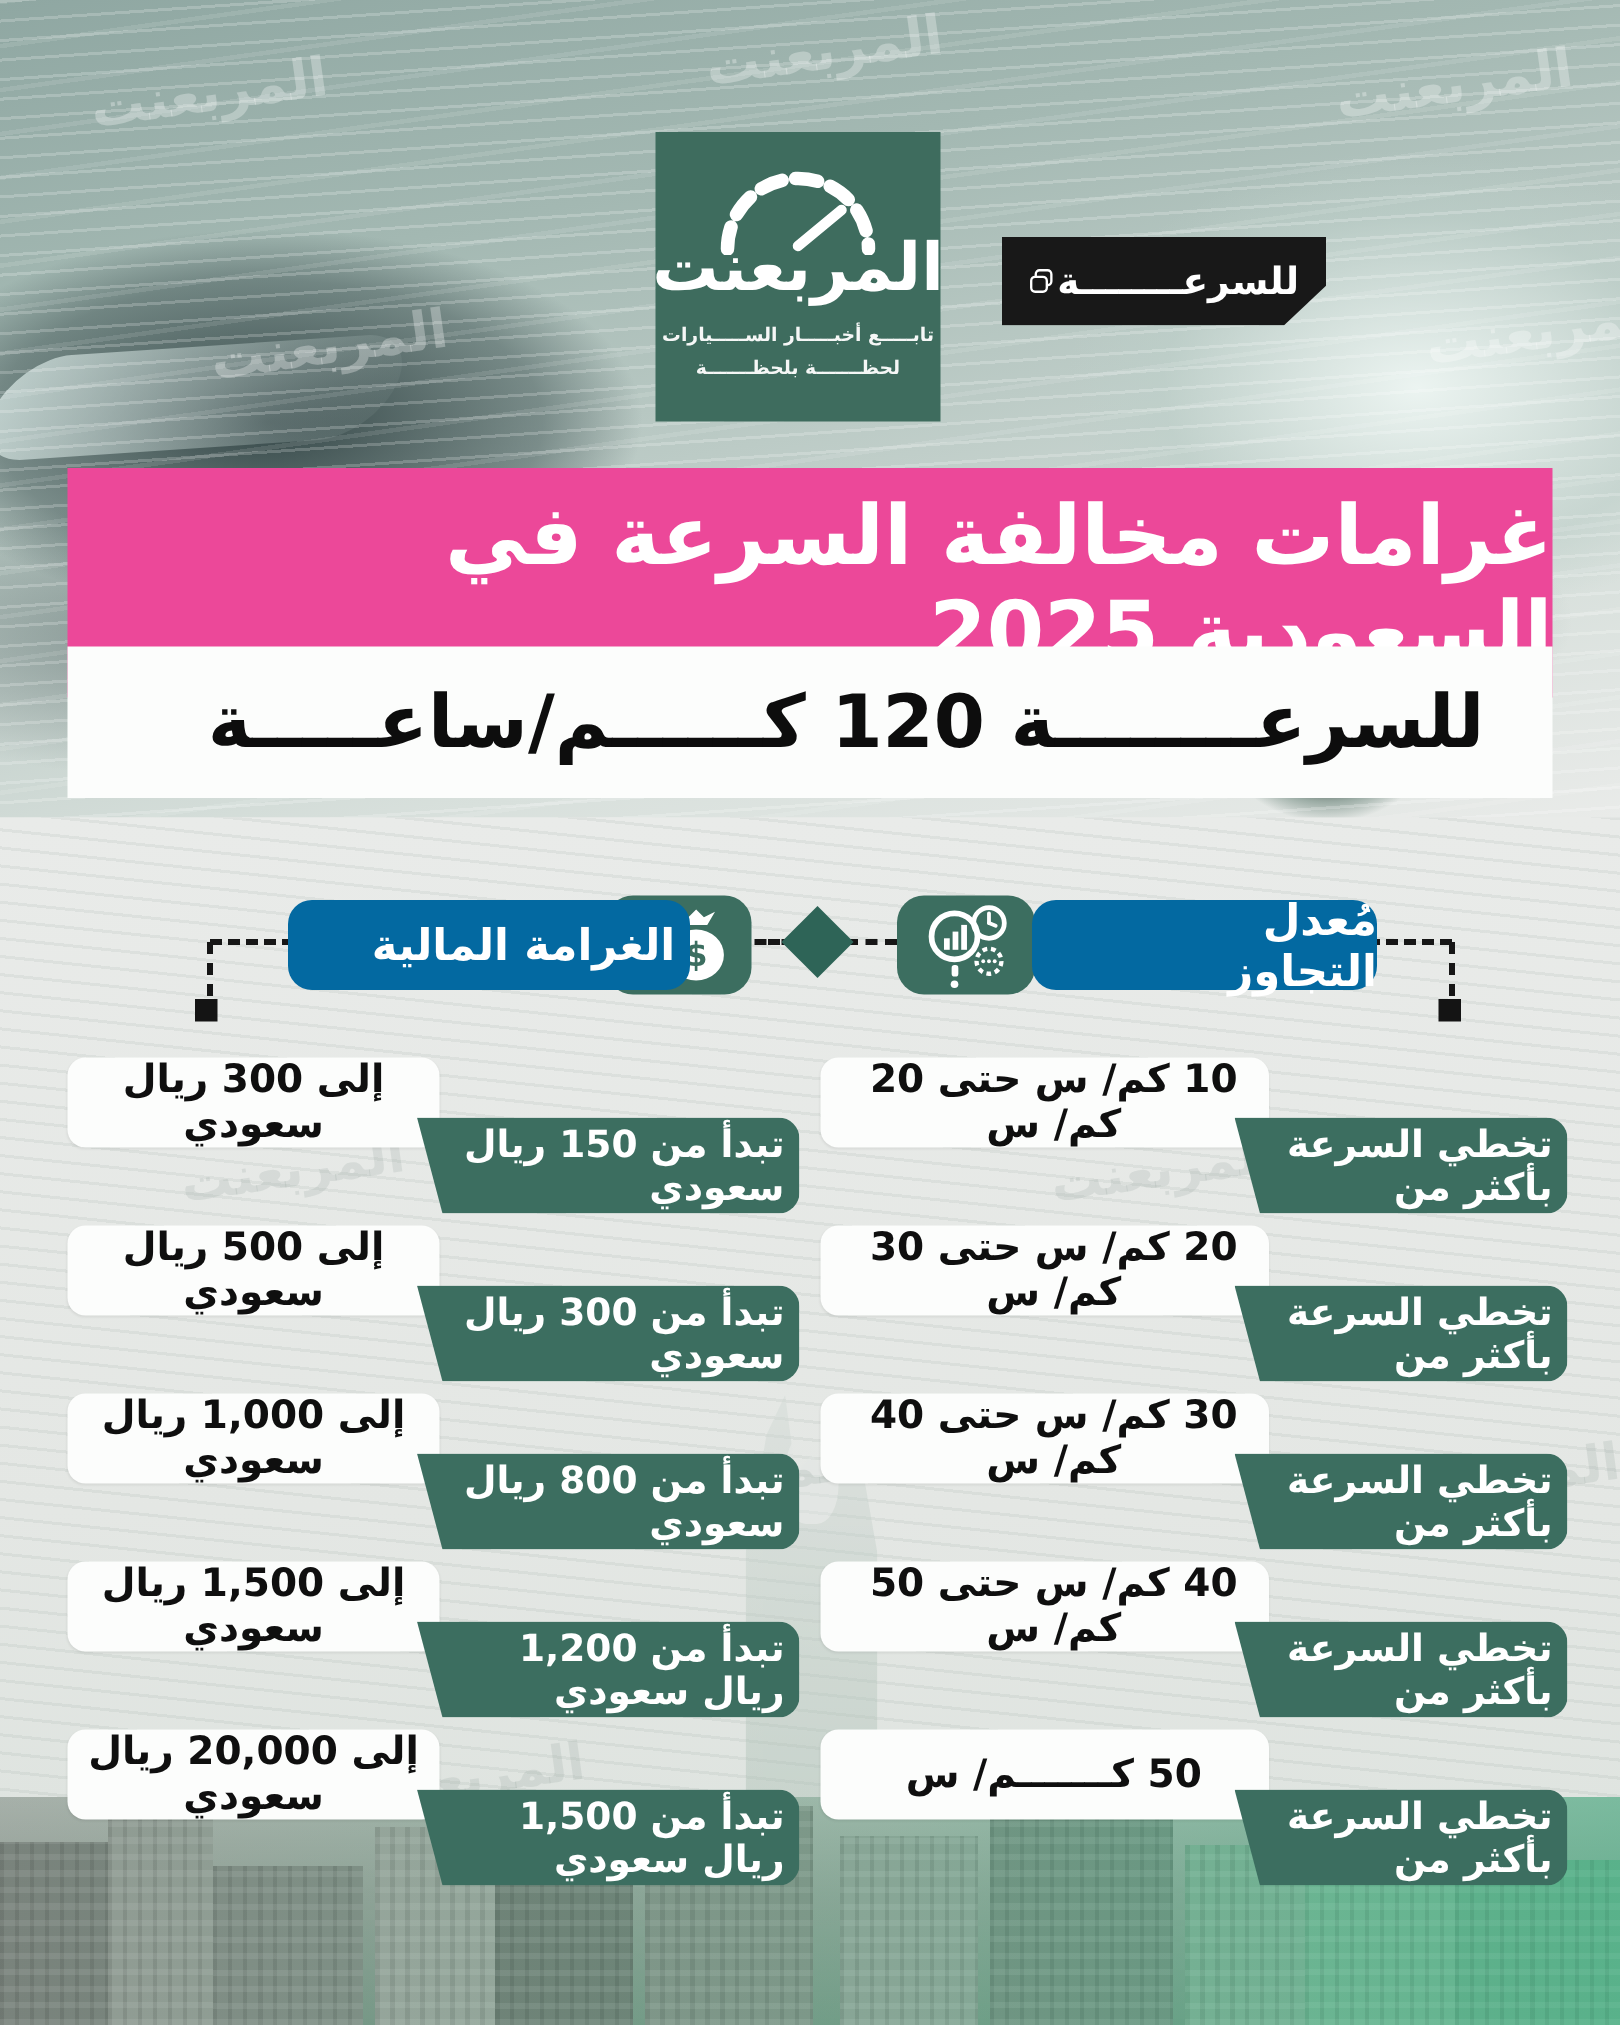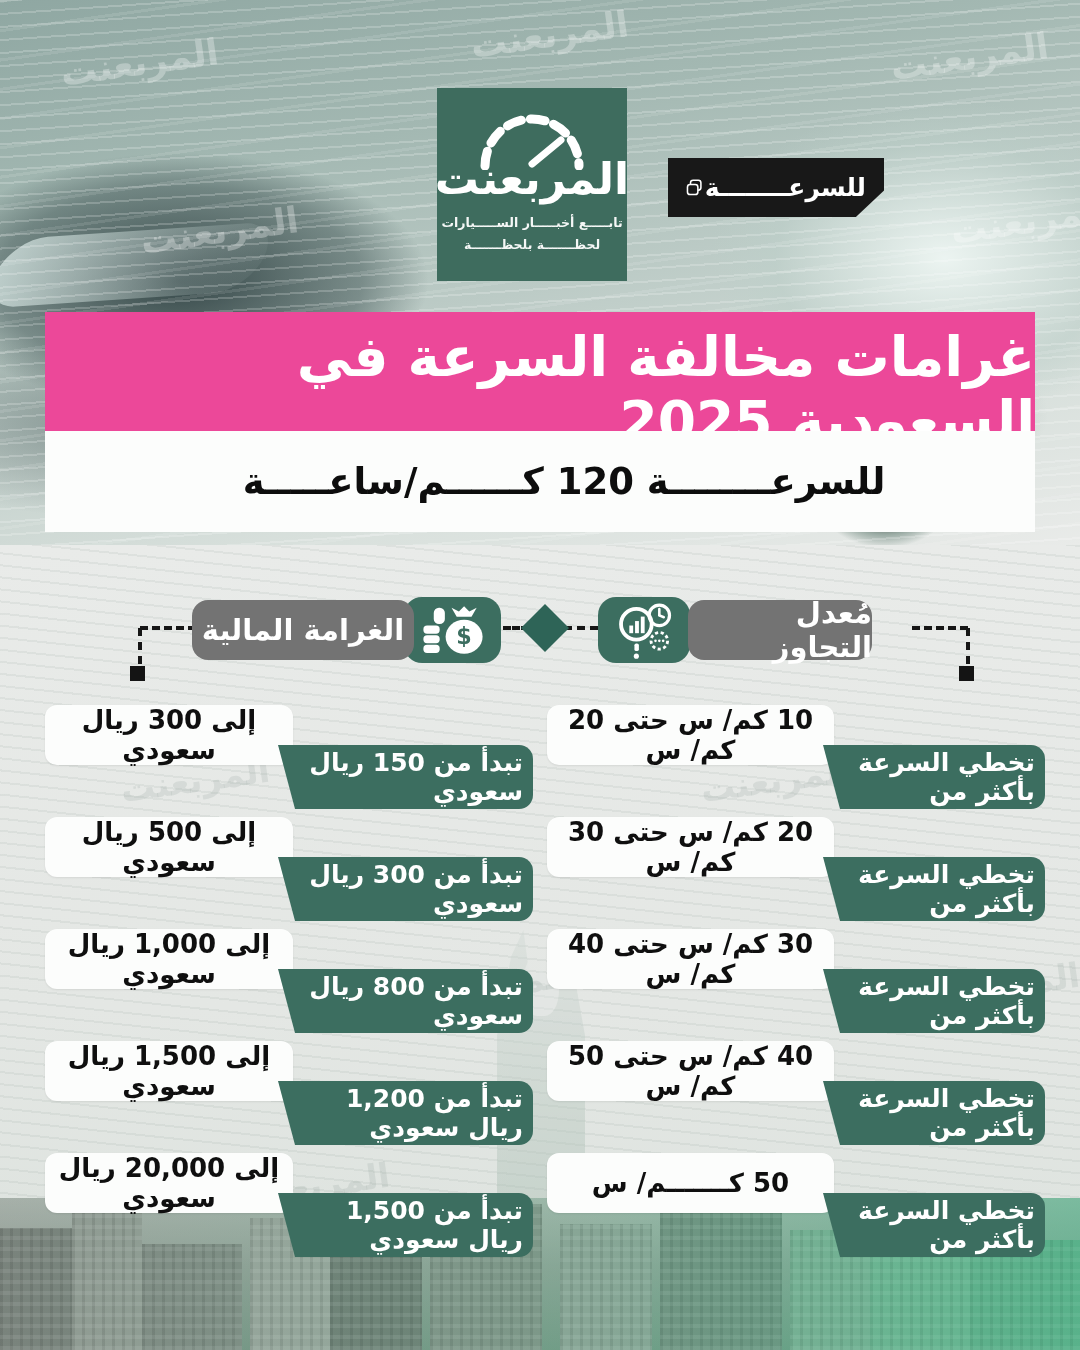--- a/index.html
+++ b/index.html
@@ -99,25 +99,25 @@
     position:absolute; left:45px; top:312px; width:990px; height:153px;
     background:#ec4899; color:#fff; display:flex; align-items:center; justify-content:center;
     z-index:4;
   }
   .title-banner .t{font-size:55px; font-weight:bold;}
   .subtitle-banner{
     position:absolute; left:45px; top:431px; width:990px; height:101px;
     background:#fcfdfc; color:#0d0d0d; display:flex; align-items:center; justify-content:center;
     z-index:4;
   }
-  .subtitle-banner .t{font-size:37px; font-weight:bold;margin-left:48px;}
+  .subtitle-banner .t{font-size:49px; font-weight:bold;margin-left:48px;}
   
   .hdr-black{
-    position:absolute; background:#737373; color:#fff; border-radius:16px;
-    display:flex; align-items:center; justify-content:center; z-index:6;
+    position:absolute; background:#0369a1; color:#fff; border-radius:16px;
+    display:flex; align-items:center; justify-content:center; z-index:6;padding-left:46px;
   }
   .hdr-black .t{font-size:29px; font-weight:bold;}
   .hdr-icon{
     position:absolute; background:#3c6e60; border-radius:18px; z-index:5;
     display:flex; align-items:center; justify-content:center;
   }
   .diamond{
     position:absolute; left:528px; top:611px; width:34px; height:34px;
     background:#2e6457; transform:rotate(45deg); z-index:5;
   }
@@ -132,21 +132,21 @@
     border-radius:0 4px 4px 0; box-sizing:border-box; z-index:2;margin-top:42px;
   }
   .badge-teal.rate{left:823px; width:222px; border-radius:0 14px 14px 0; clip-path:polygon(0 0,100% 0,100% 100%,17px 100%);}
   .badge-teal.fine{left:278px; width:255px; border-radius:0 14px 14px 0; clip-path:polygon(0 0,100% 0,100% 100%,17px 100%);}
   .badge-teal .t{font-size:25px; font-weight:bold; padding:0 10px;}
   .badge-white{
     position:absolute; top:2px; height:60px; background:#fcfdfc; color:#0f0f0f;
     display:flex; align-items:center; justify-content:center; border-radius:12px; z-index:1;
     box-shadow:0 1px 2px rgba(0,0,0,.08);
   }
-  .badge-white.rate{left:547px; width:287px;}
+  .badge-white.rate{left:547px; width:287px;padding-left:12px;}
   .badge-white.fine{left:45px; width:248px;}
   .badge-white .t{font-size:26px; font-weight:bold; padding:0 8px;text-align:center;}
   .r0{top:703px;} .r1{top:815px;} .r2{top:927px;} .r3{top:1039px;} .r4{top:1151px;}
 </style>
 </head>
 <body>
 
 <div class="canvas">
 
   <div class="bg-top">

